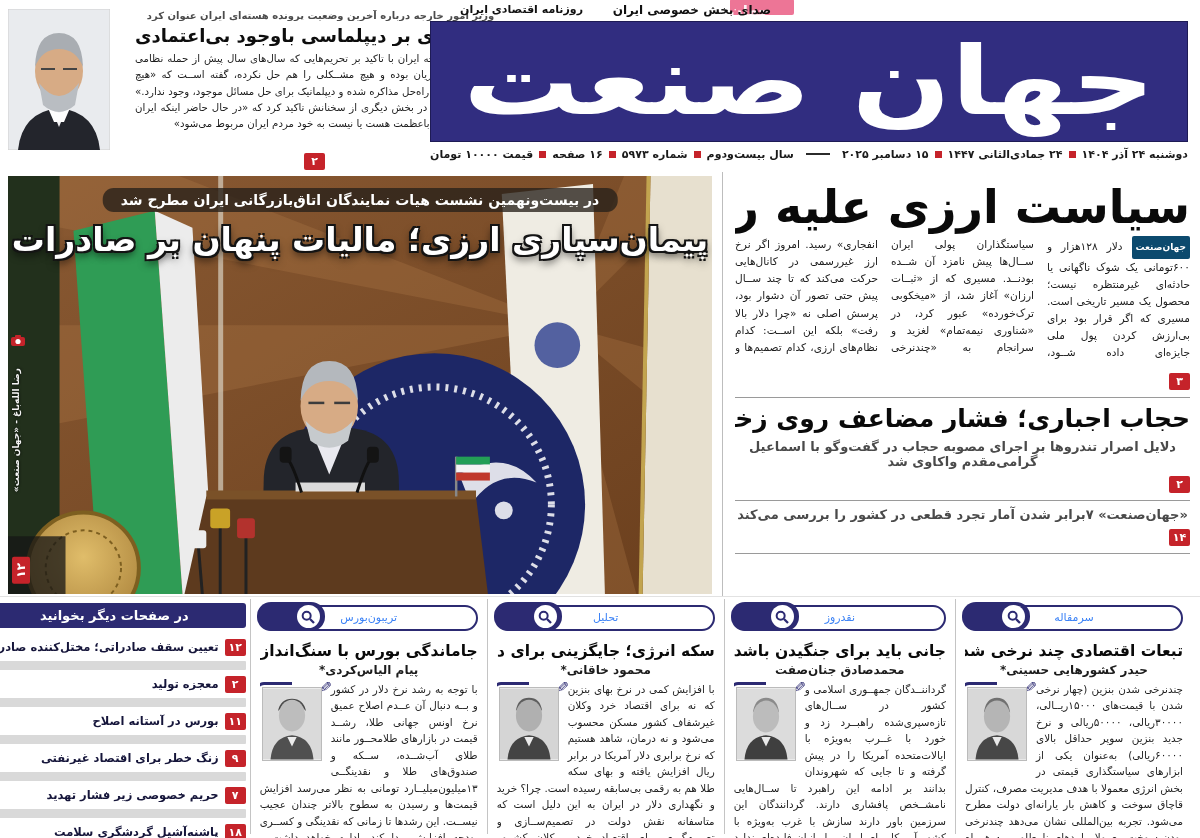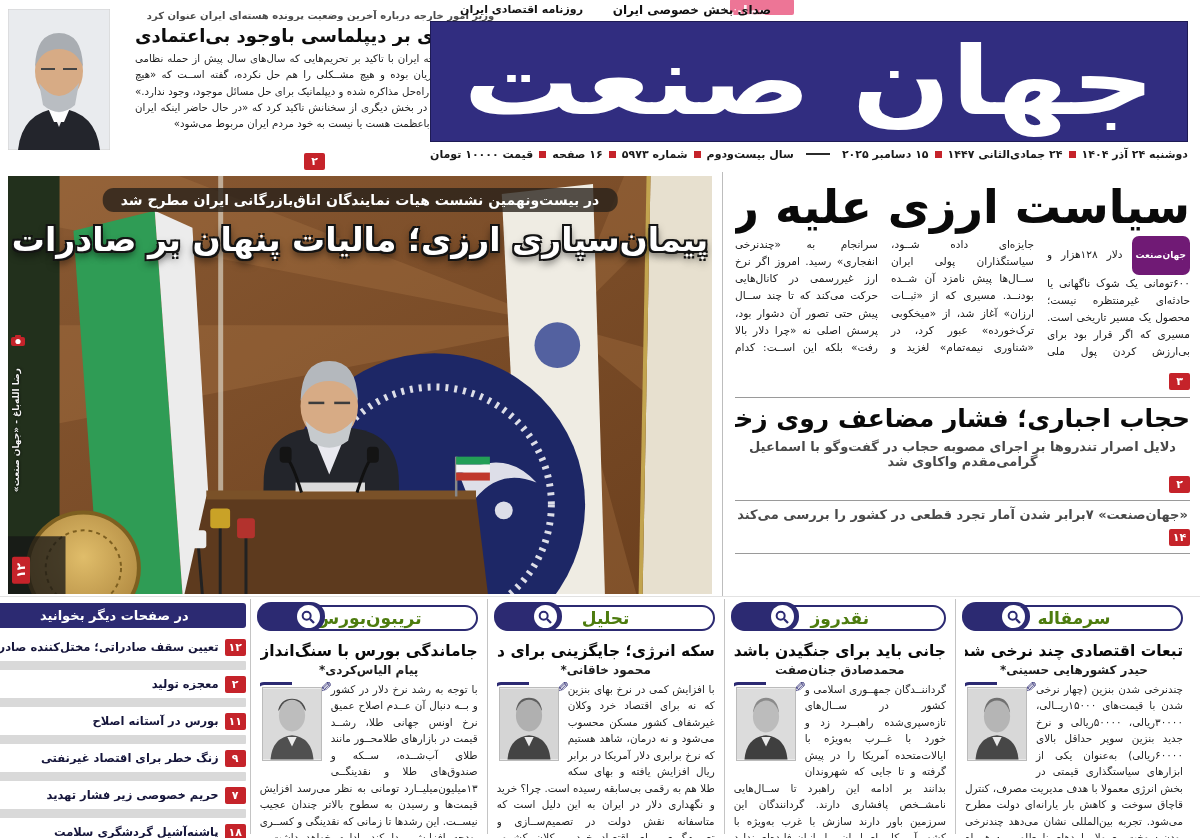--- a/index.html
+++ b/index.html
@@ -31,21 +31,21 @@
   
   .pbadge{display:inline-block;min-width:17px;height:17px;padding:0 2px;background:#c5232a;color:#fff;
           font-size:11px;font-weight:bold;text-align:center;line-height:17px;border-radius:2px;}
   
   .main{display:flex;height:424px;padding:0 8px;gap:0;box-sizing:border-box;}
   .lead{width:470px;box-sizing:border-box;border-left:1px solid #bdbdbd;padding:2px 2px 0 12px;}
   .lead-head{font-size:46px;font-weight:900;text-align:center;margin:6px 0 2px;color:#0a0a0a;white-space:nowrap;overflow:hidden;}
   .lead-sub{font-size:14.5px;font-weight:bold;color:#3a3a3a;text-align:center;margin-bottom:8px;}
   .lead-cols{position:relative;column-count:3;column-gap:13px;font-size:10.6px;line-height:1.62;text-align:justify;
              height:132px;overflow:hidden;color:#1c1c1c;}
-  .chip{display:inline-block;background:#701a75;color:#fff;font-size:9px;font-weight:bold;padding:12px 4px;border-radius:7px;}
+  .chip{display:inline-block;background:#0c4a6e;color:#fff;font-size:9px;font-weight:bold;padding:4px 4px;border-radius:2px;}
   .lead-badge{margin-top:2px;}
   .sep-h{border-top:1px solid #9a9a9a;margin:7px 0 6px;}
   .st-head2{font-size:25px;font-weight:900;text-align:center;margin:4px 0 6px;color:#0a0a0a;white-space:nowrap;overflow:hidden;}
   .st-head3{font-size:30px;font-weight:900;text-align:center;margin:6px 0 7px;color:#0a0a0a;}
   .st-sub{font-size:13px;font-weight:bold;color:#4a4a4a;text-align:center;margin-bottom:4px;}
   
   .photo{flex:1;position:relative;margin:4px 10px 2px 0;overflow:hidden;background:#6b4220;}
   .photo svg.scene{position:absolute;inset:0;width:100%;height:100%;}
   .ph-kicker{position:absolute;top:12px;left:50%;transform:translateX(-50%);background:rgba(38,32,26,.78);
              color:#fff;font-size:14px;font-weight:bold;padding:4px 18px;border-radius:11px;white-space:nowrap;}
@@ -54,21 +54,21 @@
   .ph-credit{position:absolute;left:3px;top:46%;transform:rotate(180deg);writing-mode:vertical-rl;
              color:#f4f4f4;font-size:9px;font-weight:bold;text-shadow:0 0 3px #000;white-space:nowrap;}
   .cam{position:absolute;left:3px;top:38%;}
   .ph-badge{position:absolute;left:4px;bottom:10px;background:#c5232a;color:#fff;font-weight:bold;font-size:12px;
             writing-mode:vertical-rl;transform:rotate(180deg);padding:6px 2px;border-radius:2px;}
   
   .bottom{display:flex;height:238px;padding:2px 8px 0;box-sizing:border-box;border-top:1px solid #e2e2e2;}
   .op-col{width:237px;box-sizing:border-box;border-left:1px solid #c4c4c4;padding:4px 9px 0;}
   .pill-wrap{position:relative;height:30px;}
   .pill{position:absolute;inset:2px 0 auto 0;height:22px;border:2px solid #2c2a72;border-radius:14px;background:#fff;
-        font-size:17px;font-weight:700;color:#4d7c0f;text-align:center;line-height:22px;}
+        font-size:11px;font-weight:400;color:#3b82f6;text-align:center;line-height:22px;}
   .cap{position:absolute;left:-3px;top:-1px;width:68px;height:29px;background:#2c2a72;border-radius:14px;}
   .circ{position:absolute;right:5px;top:3px;width:23px;height:23px;background:#fff;border-radius:50%;
         display:flex;align-items:center;justify-content:center;}
   .op-head{font-size:15.5px;font-weight:900;text-align:center;margin:9px 0 3px;color:#0a0a0a;white-space:nowrap;overflow:hidden;}
   .op-by{font-size:12px;font-weight:bold;text-align:center;color:#1c1c1c;margin-bottom:4px;}
   .op-body{position:relative;font-size:10.4px;line-height:1.58;text-align:justify;color:#1e1e1e;height:158px;overflow:hidden;}
   .author{float:left;width:60px;height:74px;margin:6px 9px 3px 2px;position:relative;}
   .author:before{content:"";position:absolute;left:-7px;top:-5px;width:34px;height:56px;
                  border-left:3px solid #2c2a72;border-top:3px solid #2c2a72;border-top-left-radius:9px;}
   .author svg{position:relative;width:60px;height:74px;display:block;border:1px solid #bbb;box-sizing:border-box;}

